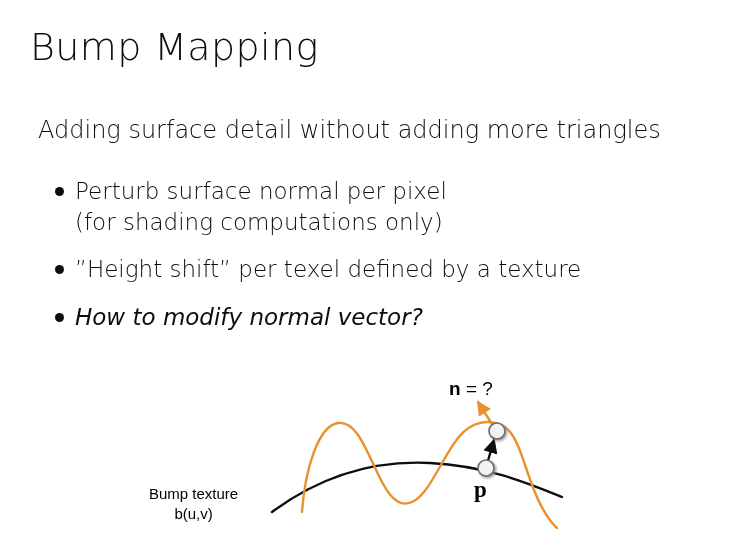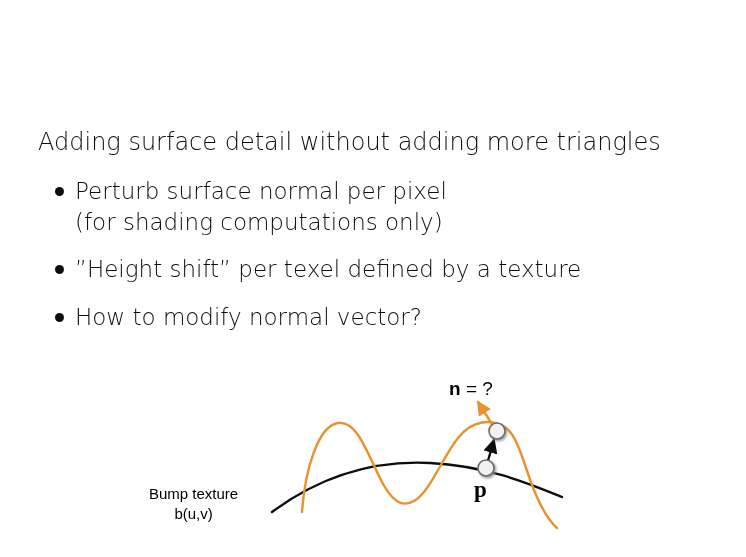--- a/index.html
+++ b/index.html
@@ -30,21 +30,21 @@
     letter-spacing: 0.4px;
     color: #0d0d0d;
     line-height: 1.1;
     white-space: nowrap;
   }
 
   
   #subtitle {
     position: absolute;
     left: 38px;
-    top: 128px;
+    top: 116px;
     font-family: "DejaVu Sans", sans-serif;
     font-weight: 300;
     font-size: 24px;
     color: #0d0d0d;
     white-space: nowrap;
   }
 
   .bullet-row {
     position: absolute;
     left: 55px;
@@ -63,21 +63,21 @@
     border-radius: 50%;
     background: #0d0d0d;
     margin-top: 11px;
     margin-right: 11px;
   }
   .bullet-text {
     white-space: pre-line;
   }
   #bullet-1 { top: 176px; }
   #bullet-2 { top: 254px; text-align: center; }
-  #bullet-3 { top: 302px; }
+  #bullet-3 { top: 302px; font-style: italic; }
 
   
   #diagram {
     position: absolute;
     left: 0;
     top: 360px;
     width: 746px;
     height: 197px;
   }
   #diagram svg {
@@ -109,20 +109,21 @@
     text-align: center;
     line-height: 1.35;
     margin-top: 16px;
   }
 </style>
 </head>
 <body>
 
 <div id="slide">
 
+  <div id="slide-title">Bump Mapping</div>
 
   <div id="subtitle">Adding surface detail without adding more triangles</div>
 
   <div class="bullet-row" id="bullet-1">
     <span class="bullet-dot"></span>
     <span class="bullet-text">Perturb surface normal per pixel
 (for shading computations only)</span>
   </div>
 
   <div class="bullet-row" id="bullet-2">

